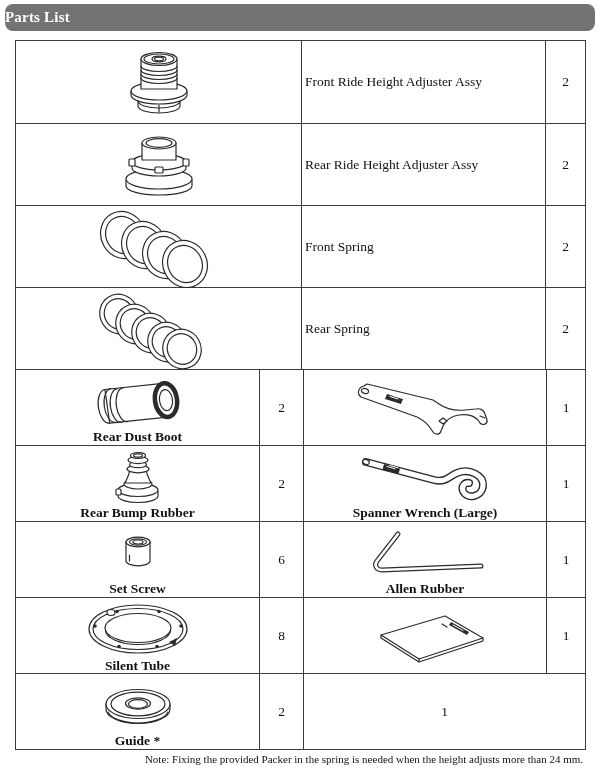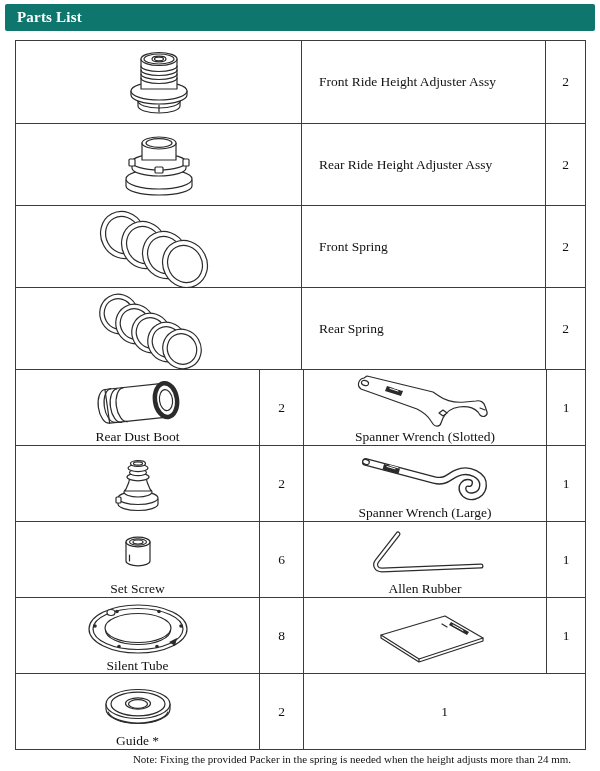--- a/index.html
+++ b/index.html
@@ -6,51 +6,51 @@
   body {
     width:600px; height:771px;
     background:#ffffff;
     font-family:"Liberation Serif","DejaVu Serif",serif;
     color:#111;
     position:relative;
     overflow:hidden;
   }
   .titlebar {
     position:absolute; left:5px; top:4px; width:590px; height:27px;
-    background:#0f766e; border-radius:2px;
-    display:flex; align-items:center; padding-left:12px; box-sizing:border-box;
+    background:#737373; border-radius:8px;
+    display:flex; align-items:center; padding-left:0; box-sizing:border-box;
   }
   .titlebar span { color:#fff; font-weight:bold; font-size:15px; letter-spacing:0.2px; }
 
   .ptable {
     position:absolute; left:15px; top:40px; width:571px;
     border:1px solid #3c3c3c; box-sizing:border-box; background:#fff;
   }
   .row { display:flex; box-sizing:border-box; }
   .row + .row { border-top:1px solid #3c3c3c; }
   .frow { height:82px; }
   .hrow { height:76px; }
   .cell { box-sizing:border-box; }
 
   .cimg { width:285px; display:flex; align-items:center; justify-content:center; }
   .clabel { width:244px; border-left:1px solid #3c3c3c; display:flex; align-items:center;
-            padding-left:17px; font-size:13.5px; }
+            padding-left:3px; font-size:13.5px; }
   .cqty  { flex:1; border-left:1px solid #3c3c3c; display:flex; align-items:center;
            justify-content:center; font-size:13.5px; }
 
   .hcell { width:243px; display:flex; flex-direction:column; align-items:center; }
   .hcell.b { border-left:1px solid #3c3c3c; }
   .hqty  { display:flex; align-items:center; justify-content:center; font-size:13.5px;
            border-left:1px solid #3c3c3c; box-sizing:border-box; }
   .hqty.a { width:44px; }
   .hqty.b { flex:1; }
   .imgwrap { flex:1; width:100%; display:flex; align-items:center; justify-content:center; padding-top:2px; box-sizing:border-box; }
-  .caption { font-size:13.5px; padding-bottom:0; text-align:center; white-space:nowrap; }
-
-  .note { position:absolute; top:753px; right:29px; font-size:11px; color:#111; }
+  .caption { font-size:13.5px; padding-bottom:0; text-align:center; white-space:nowrap;font-weight:bold; }
+
+  .note { position:absolute; top:753px; right:17px; font-size:11px; color:#111; }
 
   
   svg.part path, svg.part ellipse, svg.part line, svg.part rect, svg.part circle {
     fill:none; stroke:#2b2b2b; stroke-width:1.2; stroke-linecap:round; stroke-linejoin:round;
   }
   svg.part .f  { fill:#ffffff; }
   svg.part .dk { fill:#2b2b2b; stroke:none; }
   svg.part .wl { stroke:#ffffff; stroke-width:1; fill:none; }
   svg.part .thick { stroke-width:4.5; }
   svg.part .tubeO { stroke-width:8; }
@@ -185,41 +185,41 @@
       <div class="imgwrap">
         <svg class="part" width="148" height="54" viewBox="0 0 148 54">
           <path class="f" d="M13,4 C8,5 5,11 10,15 L66,35 C72,38 77,42 80,47 L82,50 C84,53 89,53 90,49 L92,44 C95,38 101,34 108,33 C116,32 123,34 127,38 L129,41 C132,44 137,42 136,38 L134,32 C133,28 129,26 125,27 L114,28 C104,29 95,27 88,22 L82,18 L16,2 Z"></path>
           <ellipse class="f" cx="14" cy="9" rx="3.6" ry="2.5" transform="rotate(18 14 9)"></ellipse>
           <path class="f" d="M88,39 L92,36 L96,39 L92,42 Z"></path>
           <path class="dk" d="M36,12 L52,17 L50,22 L34,17 Z"></path>
           <path class="wl" d="M39,14.5 L47,17 M42,13.5 L50,16"></path>
           <path d="M129,34 L134,36"></path>
         </svg>
       </div>
-      <div class="caption">Spanner Wrench (Slotted)</div>
     </div>
     <div class="cell hqty b">1</div>
   </div>
 
   <div class="row hrow">
     <div class="cell hcell">
       <div class="imgwrap">
         <svg class="part" width="92" height="54" viewBox="0 0 92 54">
           <path class="f" d="M26,41 L26,46 A20,6.5 0 0 0 66,46 L66,41 Z"></path>
           <ellipse class="f" cx="46" cy="40" rx="20" ry="6.5"></ellipse>
           <rect class="f" x="24" y="39" width="5" height="6" rx="1"></rect>
           <ellipse class="f" cx="46" cy="34" rx="14" ry="5"></ellipse>
           <path class="f" d="M38,19 C37,27 34,30 33,33 L59,33 C58,30 55,27 54,19 Z"></path>
           <ellipse class="f" cx="46" cy="19" rx="11" ry="3.8"></ellipse>
           <ellipse class="f" cx="46" cy="14.5" rx="8.5" ry="3.2"></ellipse>
           <ellipse class="f" cx="46" cy="10" rx="10" ry="3.6"></ellipse>
           <ellipse class="f" cx="46" cy="5.5" rx="7.5" ry="2.8"></ellipse>
           <ellipse cx="46" cy="5.5" rx="4.5" ry="1.6"></ellipse>
         </svg>
       </div>
+      <div class="caption">Rear Bump Rubber</div>
     </div>
     <div class="cell hqty a">2</div>
     <div class="cell hcell b">
       <div class="imgwrap">
         <svg class="part" width="148" height="50" viewBox="0 0 148 50">
           <path class="tubeO" d="M15,10 L83,28 C95,31 98,24 106,21 C118,16 133,23 132,34 C131,45 116,48 112,39 C110,34 114,30 118,31"></path>
           <path class="tubeI" d="M15,10 L83,28 C95,31 98,24 106,21 C118,16 133,23 132,34 C131,45 116,48 112,39 C110,34 114,30 118,31"></path>
           <ellipse class="f" cx="15" cy="10" rx="3.4" ry="2.4" transform="rotate(15 15 10)"></ellipse>
           <path class="dk" d="M33,12 L49,16.5 L47.5,22 L31.5,17.5 Z"></path>
           <path class="wl" d="M36,14.5 L44,16.8 M39,13.5 L47,15.8"></path>

